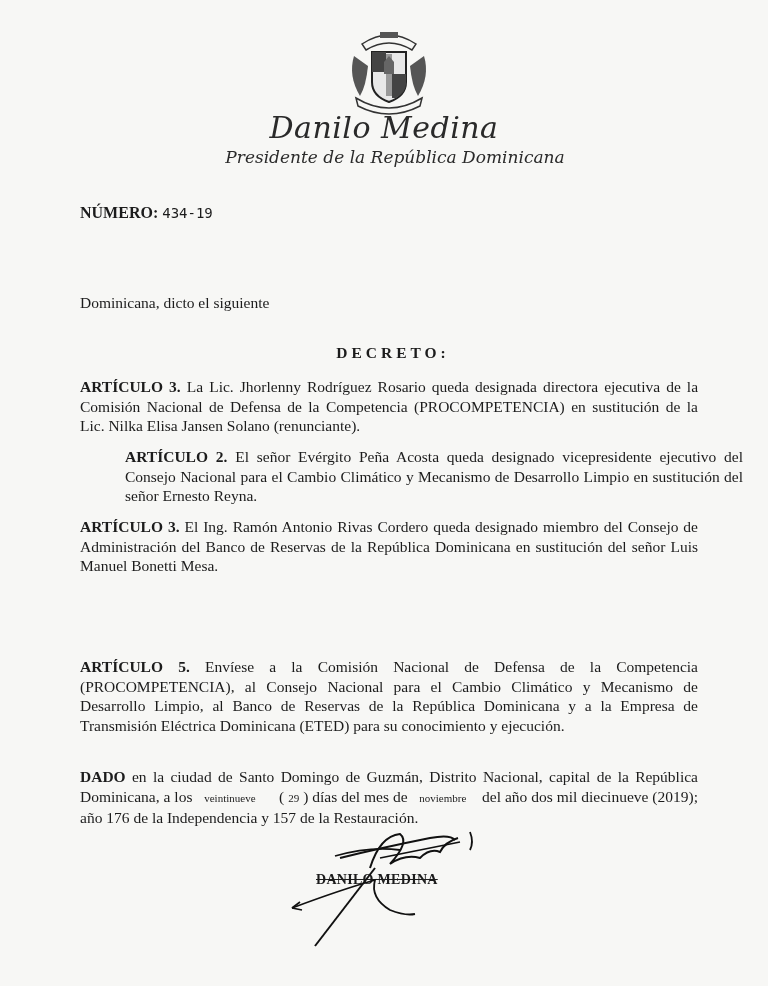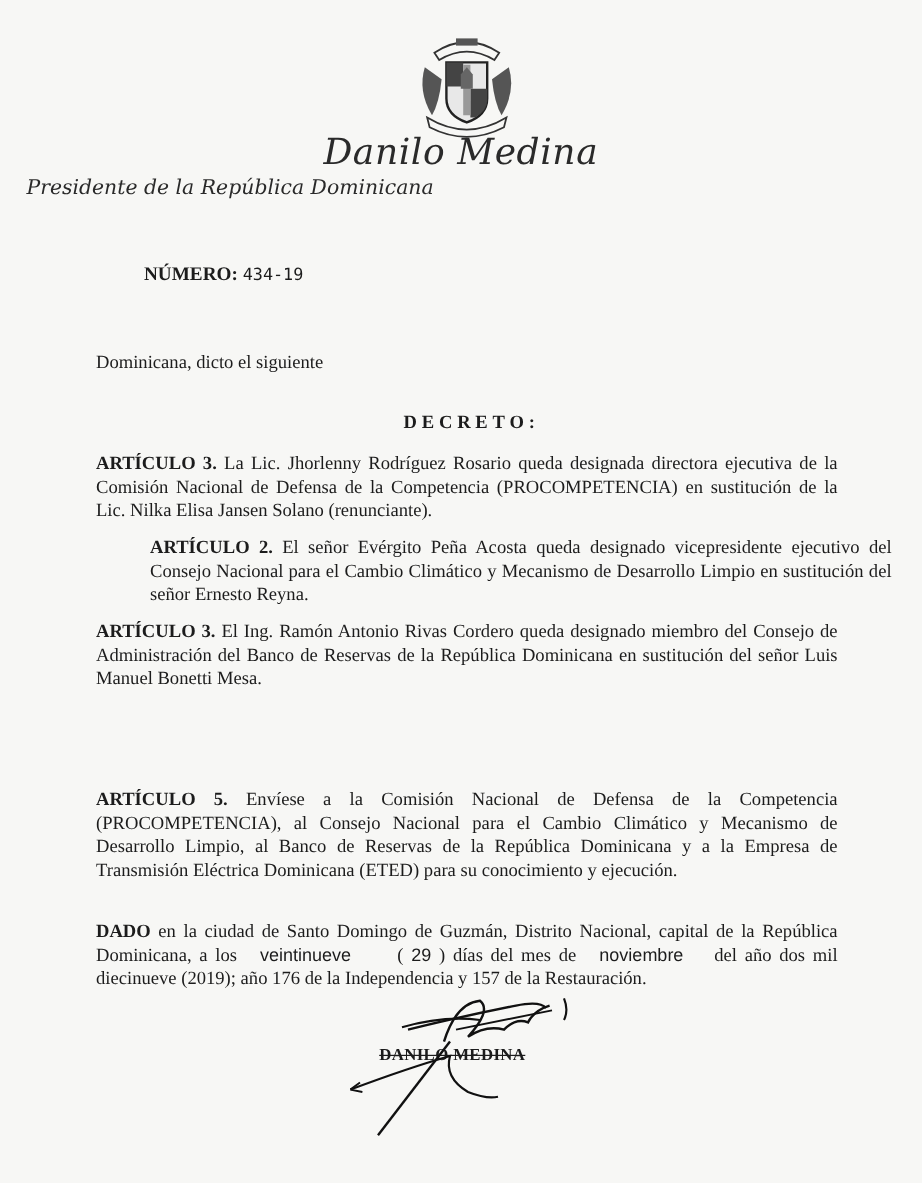--- a/index.html
+++ b/index.html
@@ -11,37 +11,37 @@
     position: relative;
   }
   .page { position: absolute; inset: 0; }
   .crest { position: absolute; left: 340px; top: 26px; width: 98px; height: 90px; }
   .name-script {
     position: absolute; left: 0; right: 0; top: 110px; text-align: center;
     font-family: "DejaVu Serif", serif; font-style: italic;
     font-size: 30px; color: #2a2a2a; letter-spacing: 0.5px;
   }
   .title-script {
-    position: absolute; left: 0; right: 0; top: 147px; text-align: left;
+    position: absolute; left: 0; right: 0; top: 147px; text-align: center;
     font-family: "DejaVu Serif", serif; font-style: italic;
     font-size: 17px; color: #2a2a2a; padding-left: 22px;
   }
-  .numero { position: absolute; left: 80px; top: 220px; font-size: 16px; margin-left: 40px; }
+  .numero { position: absolute; left: 80px; top: 204px; font-size: 16px; }
   .numero b { font-weight: bold; }
   .numero .val { font-family: "DejaVu Sans Mono", monospace; font-size: 14px; }
   .para {
     position: absolute; left: 80px; width: 618px;
     font-size: 15.5px; line-height: 19.5px; text-align: justify;
   }
   .para b { font-weight: bold; }
   .heading {
     position: absolute; left: 0; right: 0; top: 344px; text-align: center;
     font-weight: bold; font-size: 15.5px; letter-spacing: 4px; padding-left: 18px;
   }
-  .mono { font-family: Liberation Sans, sans-serif; font-size: 15px; }
+  .mono { font-family: Liberation Serif, serif; font-size: 11px; }
   .sig-name {
     position: absolute; left: 316px; top: 872px;
     font-weight: bold; font-size: 14px;
     text-decoration: line-through; letter-spacing: 0.3px;
   }
   .signature { position: absolute; left: 280px; top: 828px; width: 240px; height: 130px; }
 </style>
 </head>
 <body>
 

